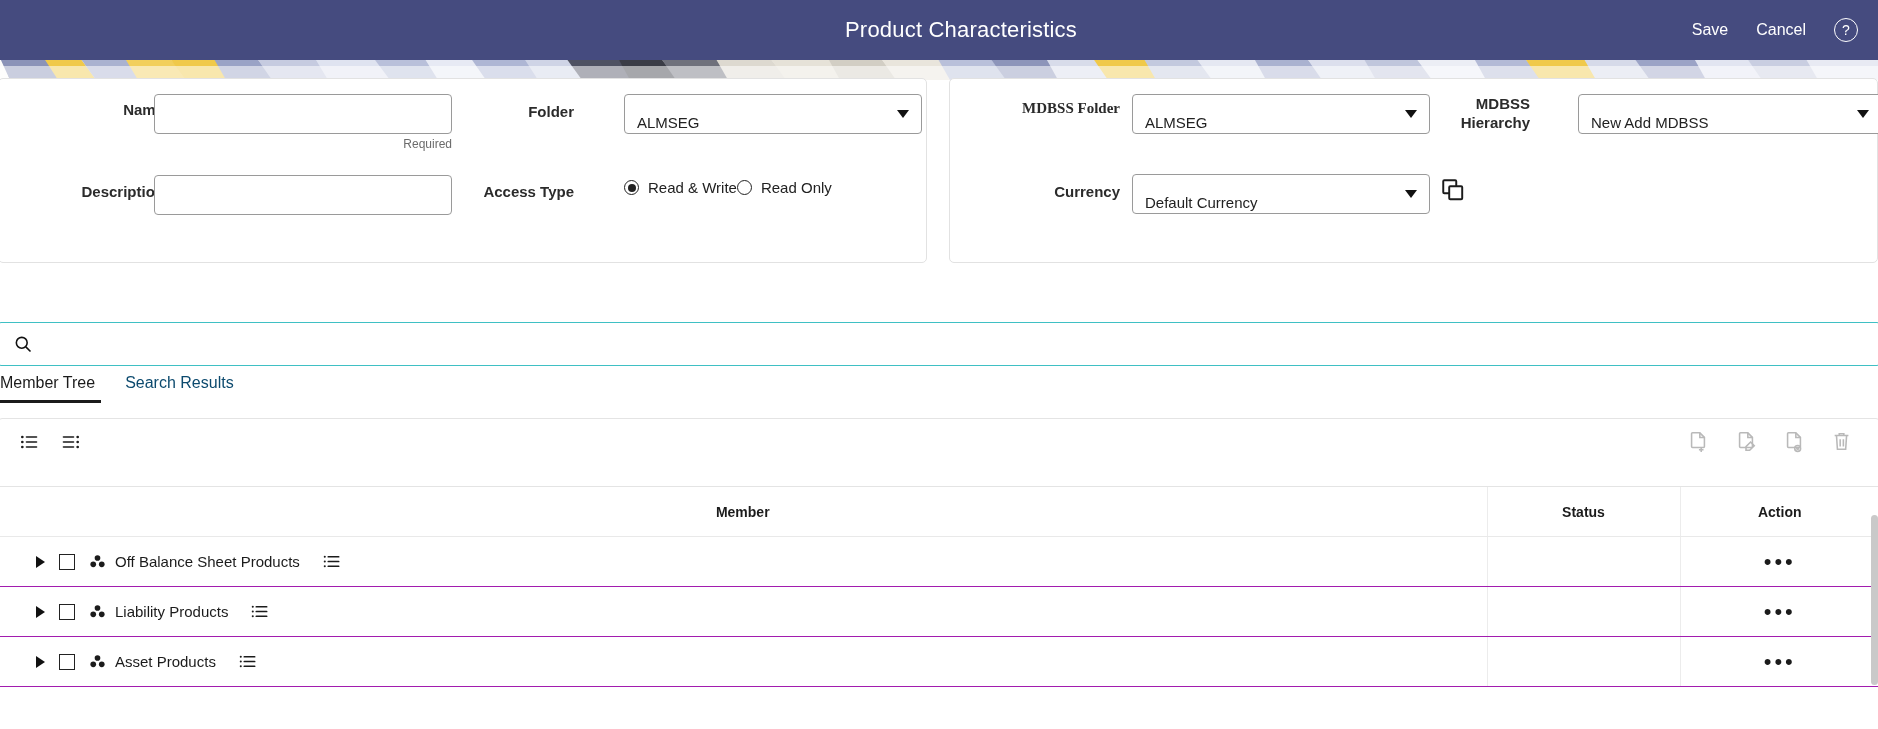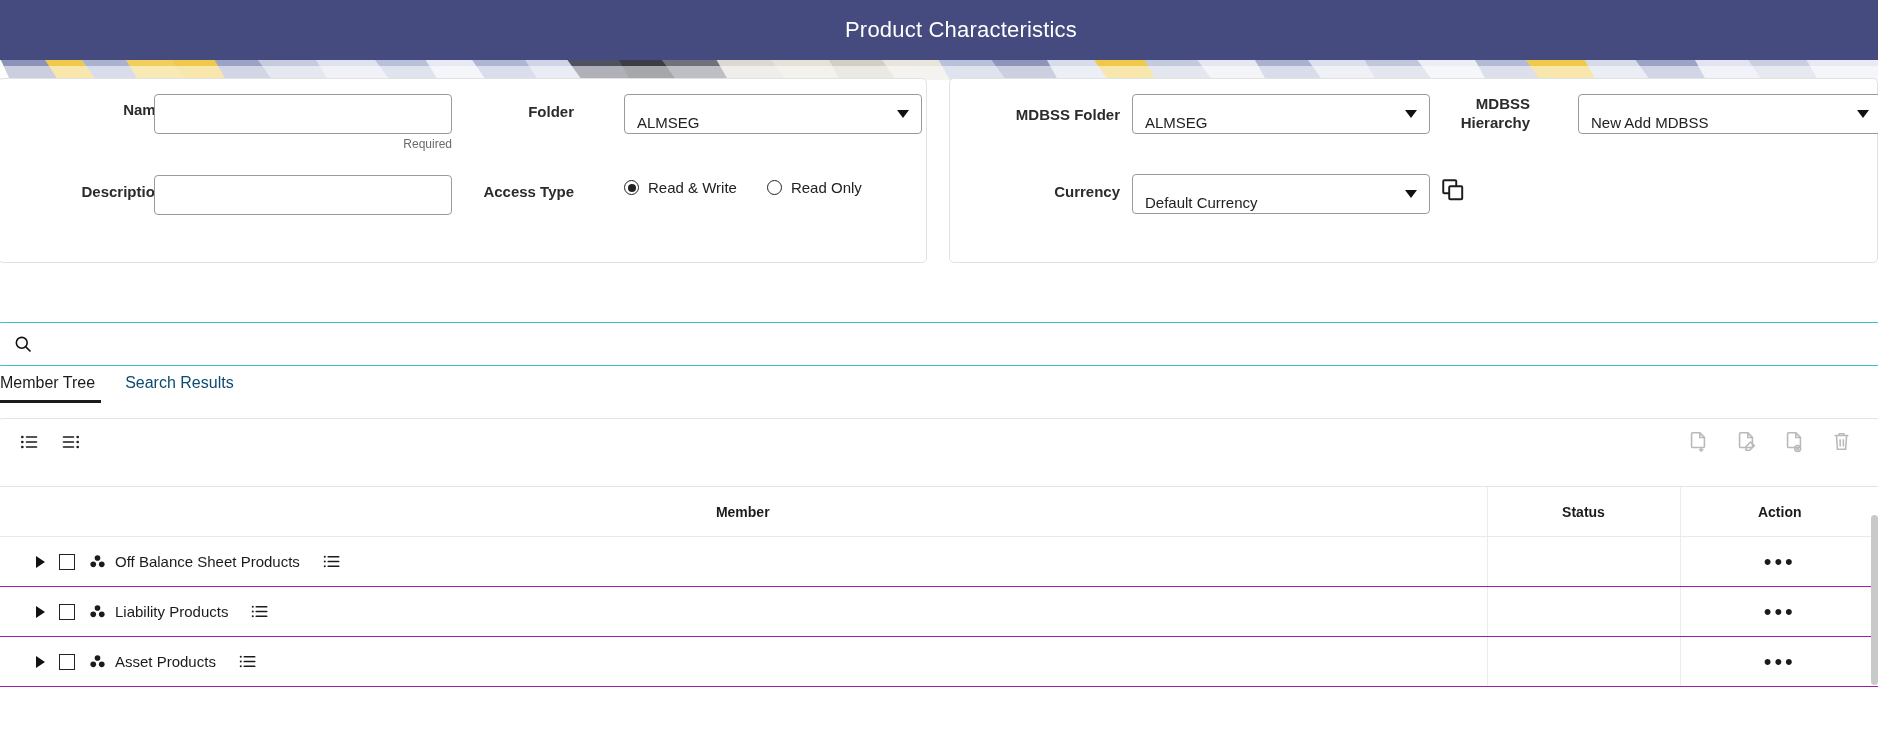--- a/index.html
+++ b/index.html
@@ -93,21 +93,21 @@
     display: flex; align-items: center; padding: 17px 34px 0 12px;
     font-size: 15px; color: #222; cursor: pointer;
   }
   .sel .caret {
     position: absolute; right: 12px; top: 50%; transform: translateY(-50%);
     width: 0; height: 0;
     border-left: 6px solid transparent; border-right: 6px solid transparent;
     border-top: 8px solid #111;
   }
 
-  .radio-row { display: flex; align-items: center; gap: 30px; }
+  .radio-row { display: flex; align-items: center; }
   .radio-opt { display: flex; align-items: center; gap: 9px; cursor: pointer; }
   .radio {
     width: 15px; height: 15px; border-radius: 50%;
     border: 1.6px solid #222; background: #fff;
     display: flex; align-items: center; justify-content: center;
     flex: none;
   }
   .radio.on::after {
     content: ""; width: 8px; height: 8px; border-radius: 50%; background: #222;
   }
@@ -241,20 +241,25 @@
       <polygon points="1634,58 1690,51 1708,80 1650,80" fill="#9ba3c6"></polygon>
       <polygon points="1690,51 1746,57 1764,80 1706,80" fill="#e2e5f1"></polygon>
       <polygon points="1746,57 1802,52 1820,80 1762,80" fill="#c9cee1"></polygon>
       <polygon points="1802,52 1878,58 1878,80 1818,80" fill="#e8eaf3"></polygon>
       <rect x="0" y="66" width="1878" height="14" fill="#ffffff" opacity="0.55"></rect>
     </svg>
   </div>
 
   <div class="appbar">
     <div class="appbar-title">Product Characteristics</div>
+    <div class="appbar-actions">
+      <div class="act">Save</div>
+      <div class="act">Cancel</div>
+      <div class="help-icon">?</div>
+    </div>
   </div>
 
   <div class="cards">
 
     <div class="card card-left">
 
       <div style="position:absolute; left:60px; top:22px; width:105px;">
         <div class="field-label">Name</div>
       </div>
       <input class="txt-input" style="position: absolute; left: 155px; top: 15px;" value="" placeholder="">
@@ -283,21 +288,21 @@
         </div>
         <div class="radio-opt">
           <span class="radio"></span>
           <span class="radio-txt">Read Only</span>
         </div>
       </div>
     </div>
 
     <div class="card card-right">
 
-      <div style="position:absolute; left:10px; top:27px; width:160px;">
+      <div style="position:absolute; left:10px; top:20px; width:160px;font-family:Liberation Serif, serif;">
         <div class="field-label">MDBSS Folder</div>
       </div>
       <div class="sel" style="position:absolute; left:182px; top:15px;">
         <span>ALMSEG</span>
         <span class="caret"></span>
       </div>
 
       <div style="position:absolute; left:440px; top:16px; width:140px;">
         <div class="field-label">MDBSS</div>
         <div class="field-label">Hierarchy</div>

